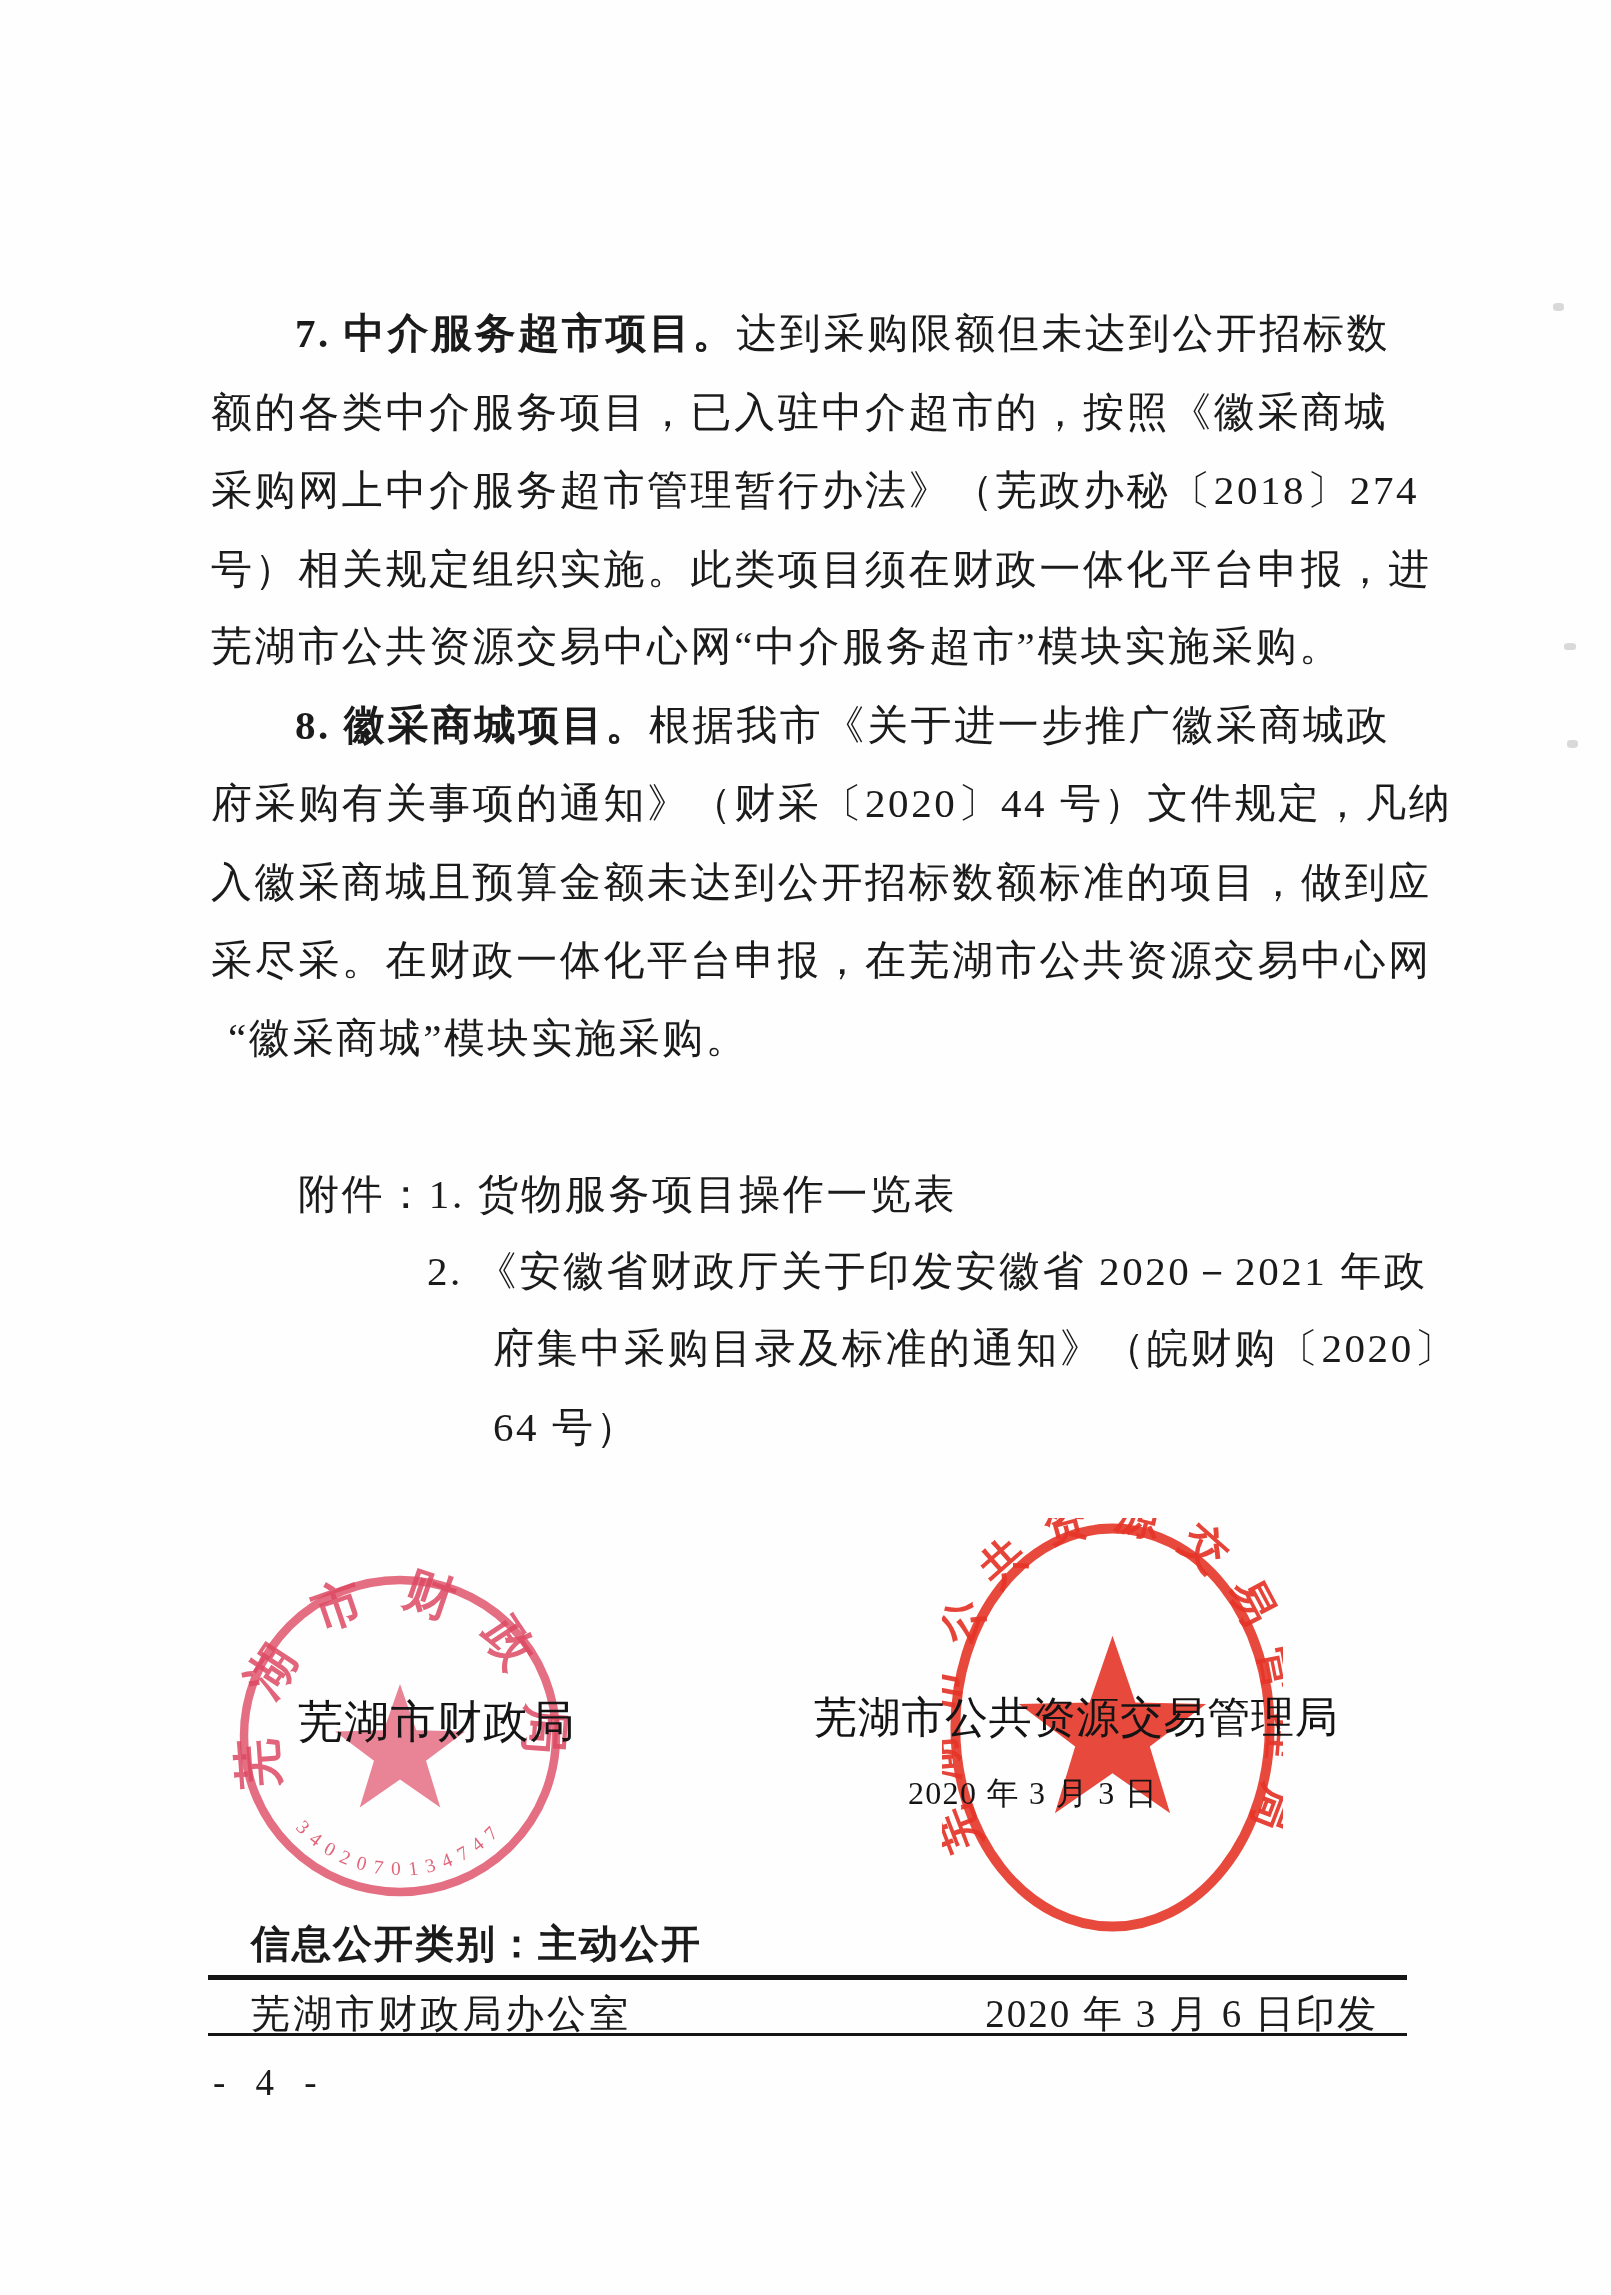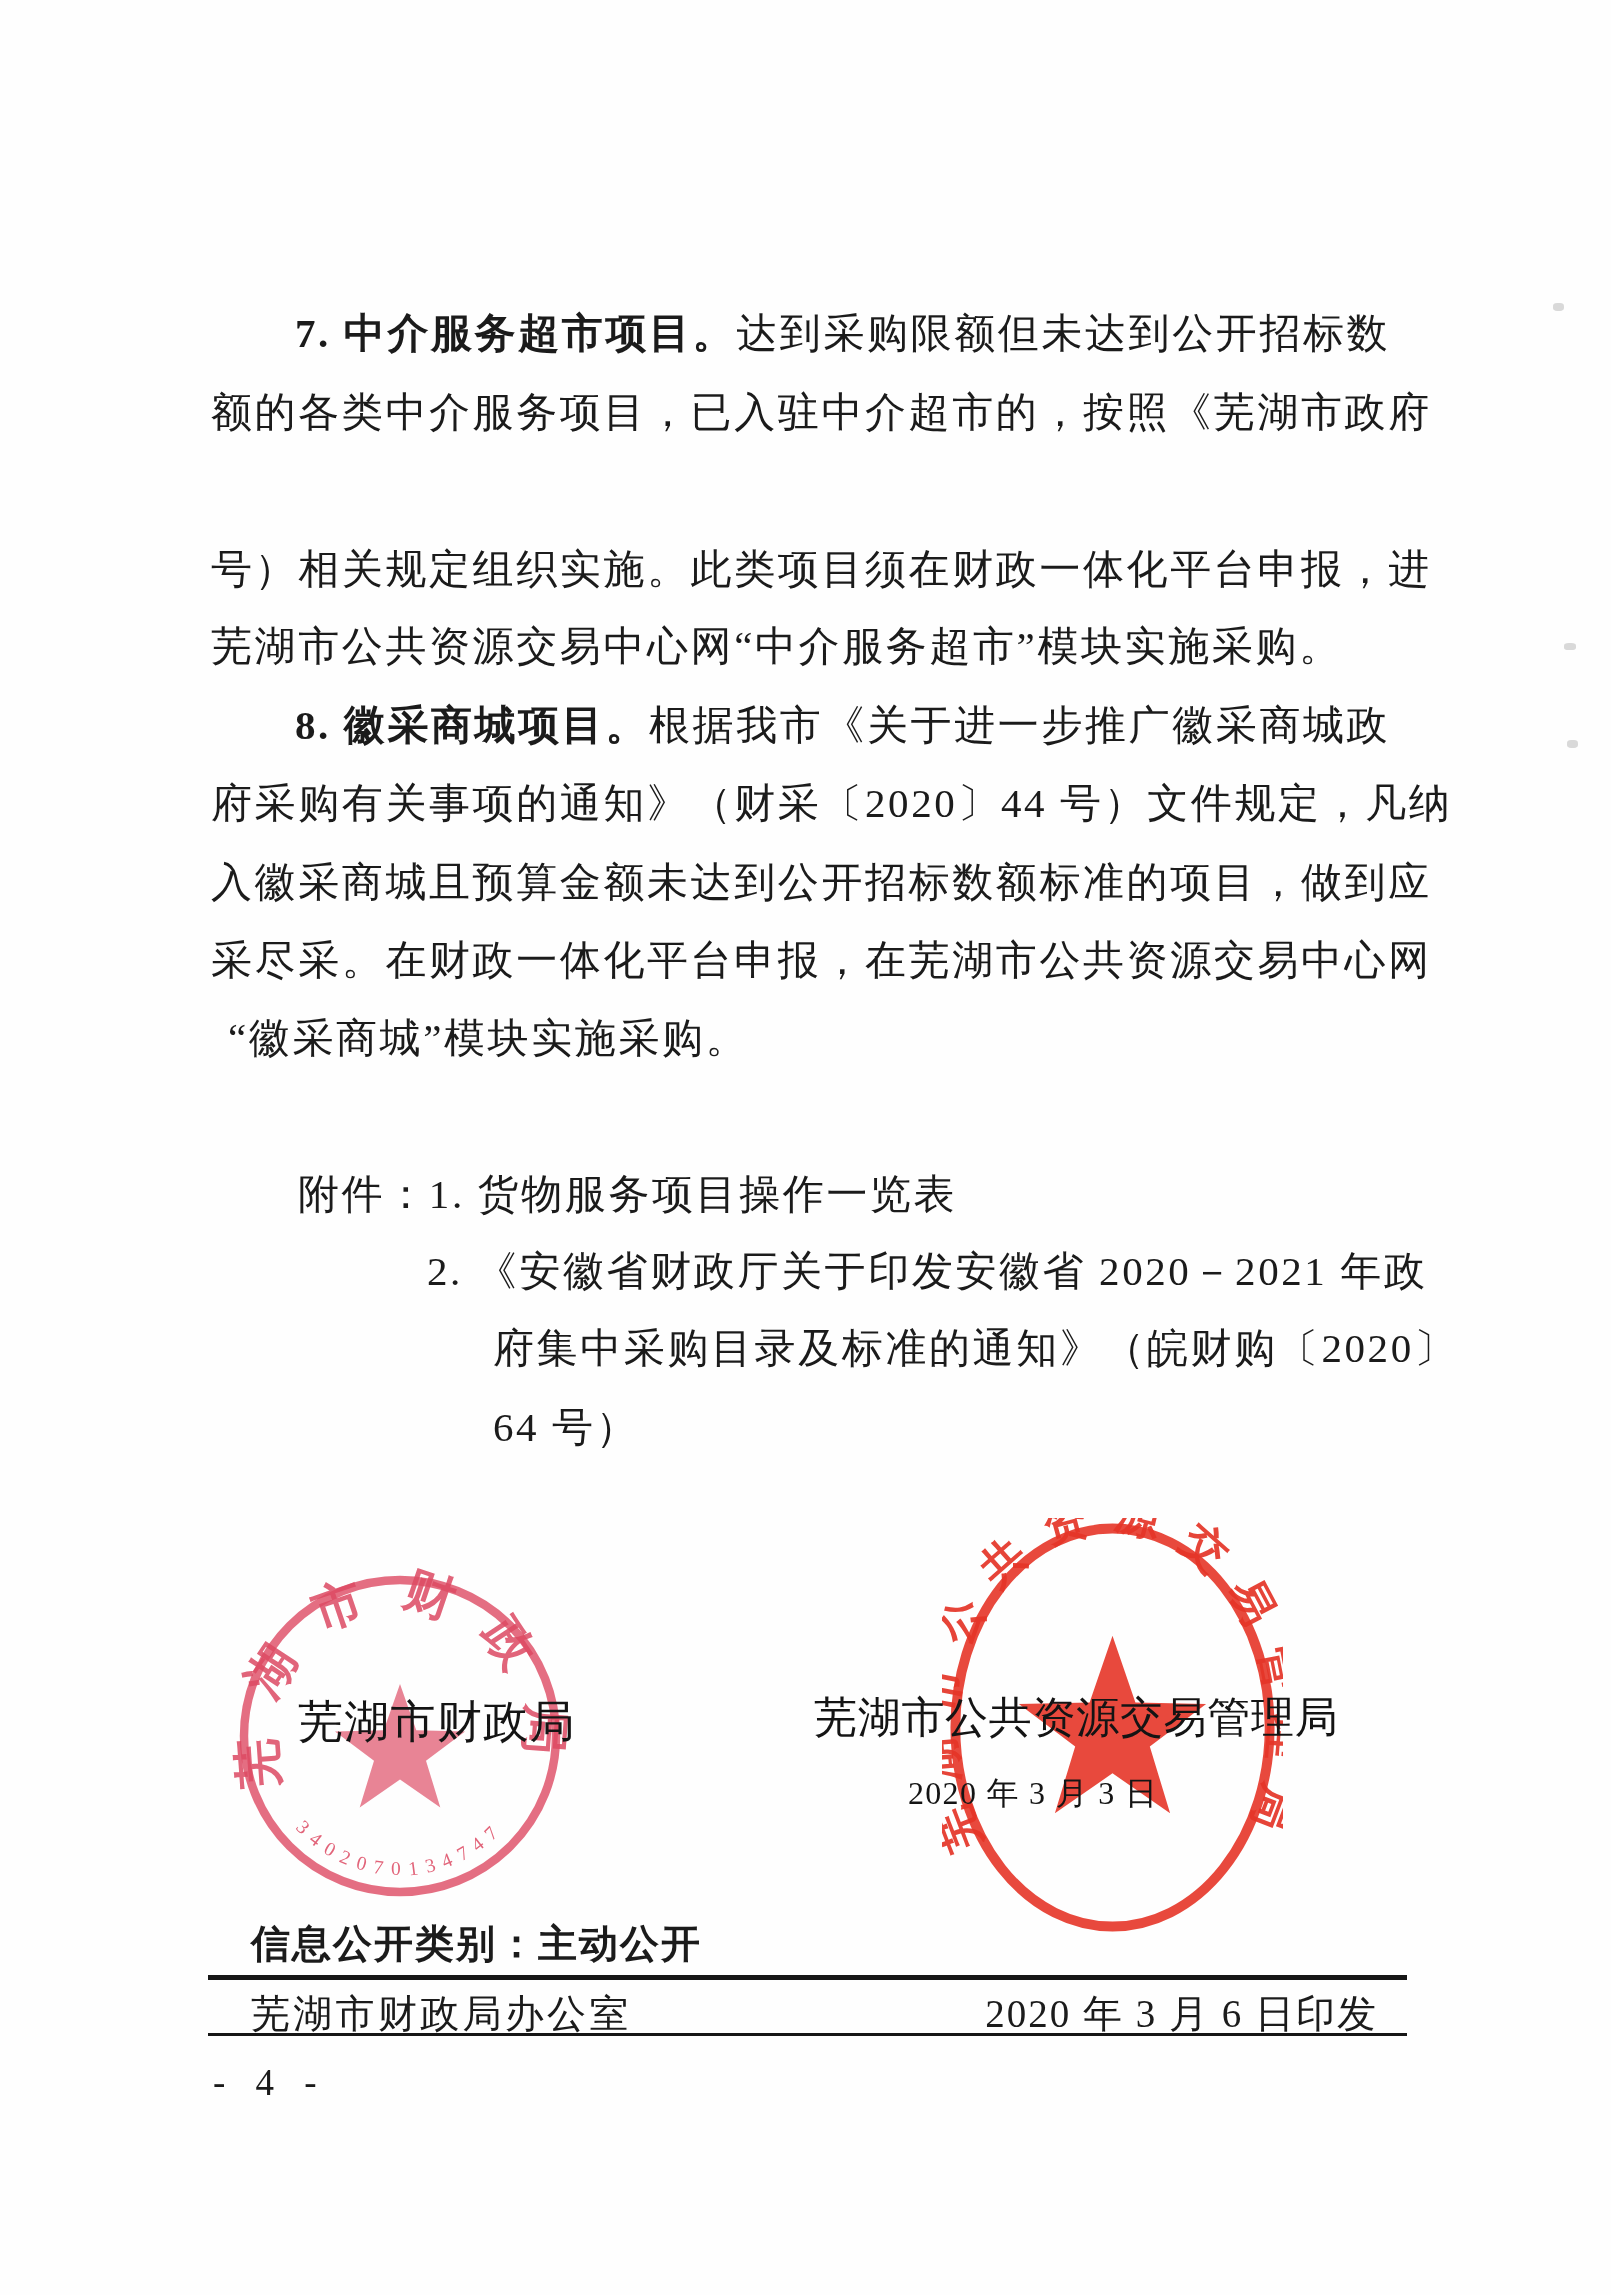--- a/index.html
+++ b/index.html
@@ -47,21 +47,22 @@
     opacity: 0.55;
     z-index: 1;
   }
 </style>
 </head>
 <body>
 
 <div class="page">
 
   <div class="line" style="top:313px; left:295px;"><span class="bold">7. 中介服务超市项目。</span><span>达到采购限额但未达到公开招标数</span></div>
-  <div class="line" style="top:392px; left:211px;">额的各类中介服务项目，已入驻中介超市的，按照《芜湖市政府</div>
+  <div class="line" style="top:392px; left:211px;">额的各类中介服务项目，已入驻中介超市的，按照《徽采商城</div>
+  <div class="line" style="top:470px; left:211px;">采购网上中介服务超市管理暂行办法》（芜政办秘〔2018〕274</div>
   <div class="line" style="top:549px; left:211px;">号）相关规定组织实施。此类项目须在财政一体化平台申报，进</div>
   <div class="line" style="top:626px; left:211px;">芜湖市公共资源交易中心网“中介服务超市”模块实施采购。</div>
 
   <div class="line" style="top:705px; left:295px;"><span class="bold">8. 徽采商城项目。</span><span>根据我市《关于进一步推广徽采商城政</span></div>
   <div class="line" style="top:783px; left:211px;">府采购有关事项的通知》（财采〔2020〕44 号）文件规定，凡纳</div>
   <div class="line" style="top:862px; left:211px;">入徽采商城且预算金额未达到公开招标数额标准的项目，做到应</div>
   <div class="line" style="top:1018px; left:228px;">“徽采商城”模块实施采购。</div>
   <div class="line" style="top:940px; left:211px;">采尽采。在财政一体化平台申报，在芜湖市公共资源交易中心网</div>
 
   <div class="line" style="top:1174px; left:298px;">附件：1. 货物服务项目操作一览表</div>

